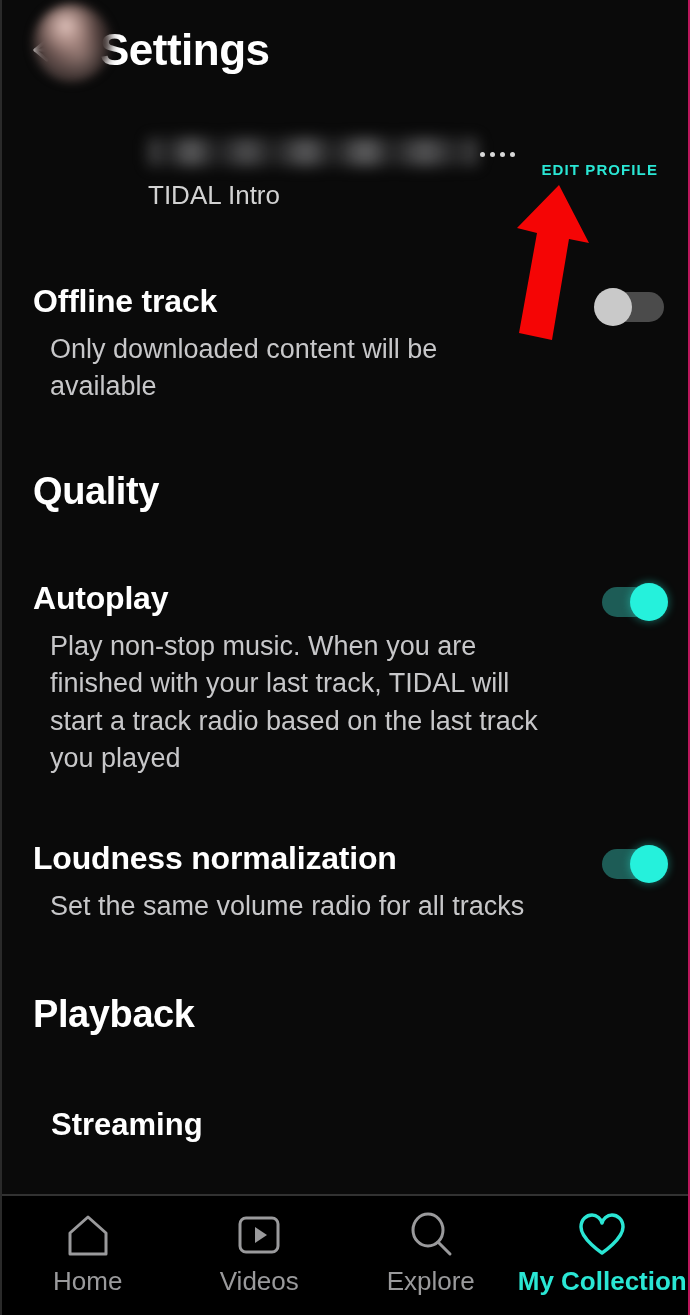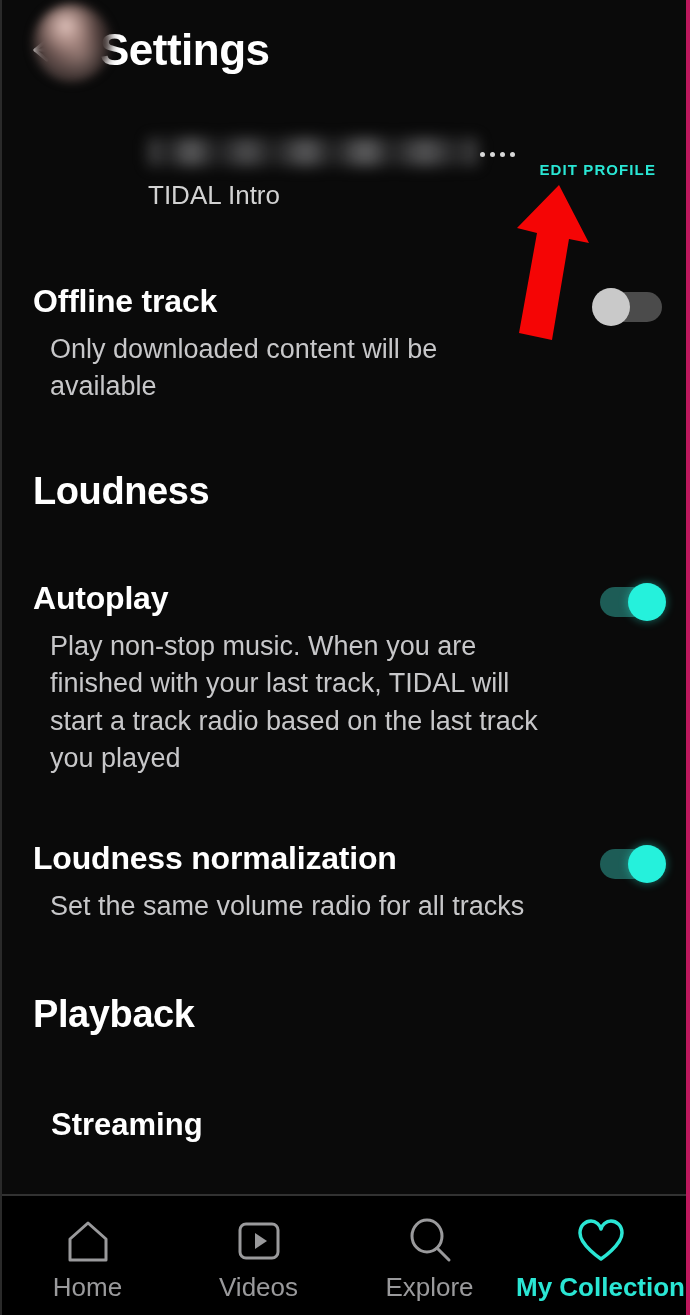--- a/index.html
+++ b/index.html
@@ -7,21 +7,21 @@
     width:690px; height:1315px;
     background:#000;
     font-family:"Liberation Sans", sans-serif;
     overflow:hidden;
   }
   #screen {
     position:relative;
     width:690px; height:1315px;
     background:#0a0a0a;
     border-left:2px solid #2a2a2a;
-    border-right:4px solid #be185d;
+    border-right:2px solid #be185d;
     overflow:hidden;
   }
 
   
   #header {
     position:absolute; left:0; top:0; width:100%; height:100px;
     display:flex; align-items:center; padding-left:30px;
   }
   #back-arrow {
     width:46px; height:46px;
@@ -123,21 +123,21 @@
   }
 
   
   #nav-divider {
     position:absolute; left:0; top:1194px; width:100%; height:2px;
     background:#323232;
   }
   #bottom-nav {
     position:absolute; left:0; bottom:0; width:100%; height:119px;
     background:#000000;
-    display:flex; align-items:flex-start; padding-top:20px;
+    display:flex; align-items:flex-start; padding-top:14px;
   }
   .nav-item {
     flex:1; display:flex; flex-direction:column; align-items:center; gap:6px;
   }
   .nav-icon { height:50px; display:flex; align-items:center; justify-content:center; }
   .nav-label { font-size:26px; color:#9a9a9c; }
   .nav-item.active .nav-label { color:#2ae6d4; font-weight:bold; }
 </style>
 </head>
 <body>
@@ -168,21 +168,21 @@
 
   <div class="setting-row" style="top:283px;">
     <div class="row-title">Offline track</div>
     <div class="row-desc" style="top:48px;">Only downloaded content will be available</div>
     <div class="toggle off" style="right:22px; top:5px;">
       <div class="track"></div>
       <div class="knob"></div>
     </div>
   </div>
 
-  <div class="section-header" style="top:470px;">Loudness</div>
+  <div class="section-header" style="top:470px;">Quality</div>
 
   <div class="setting-row" style="top:580px;">
     <div class="row-title">Autoplay</div>
     <div class="row-desc" style="top:48px; width:500px;">Play non-stop music. When you are finished with your last track, TIDAL will start a track radio based on the last track you played</div>
     <div class="toggle on" style="right:20px; top:3px;">
       <div class="track"></div>
       <div class="knob"></div>
     </div>
   </div>
 

